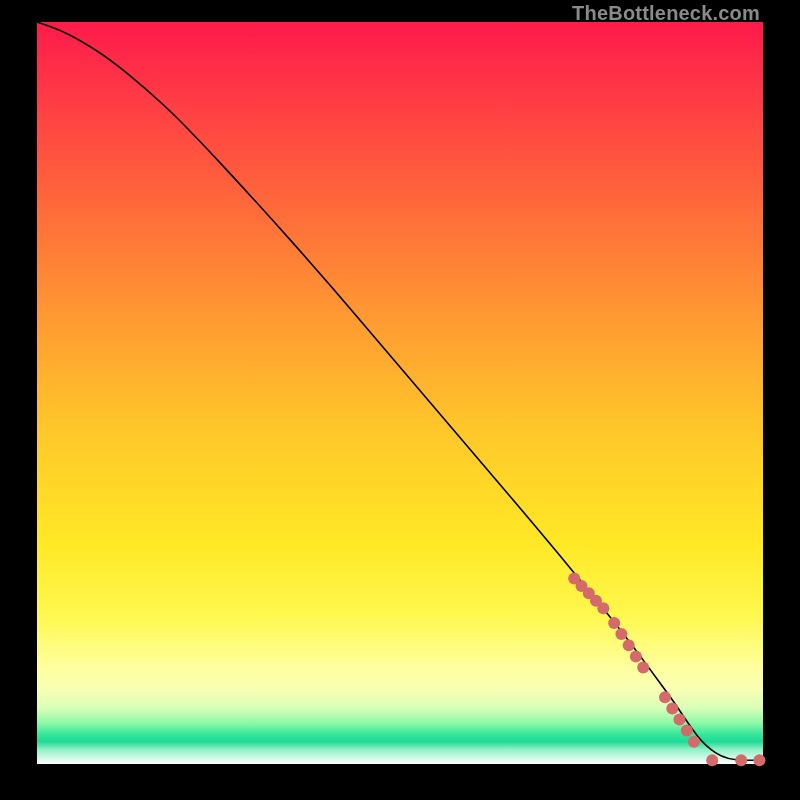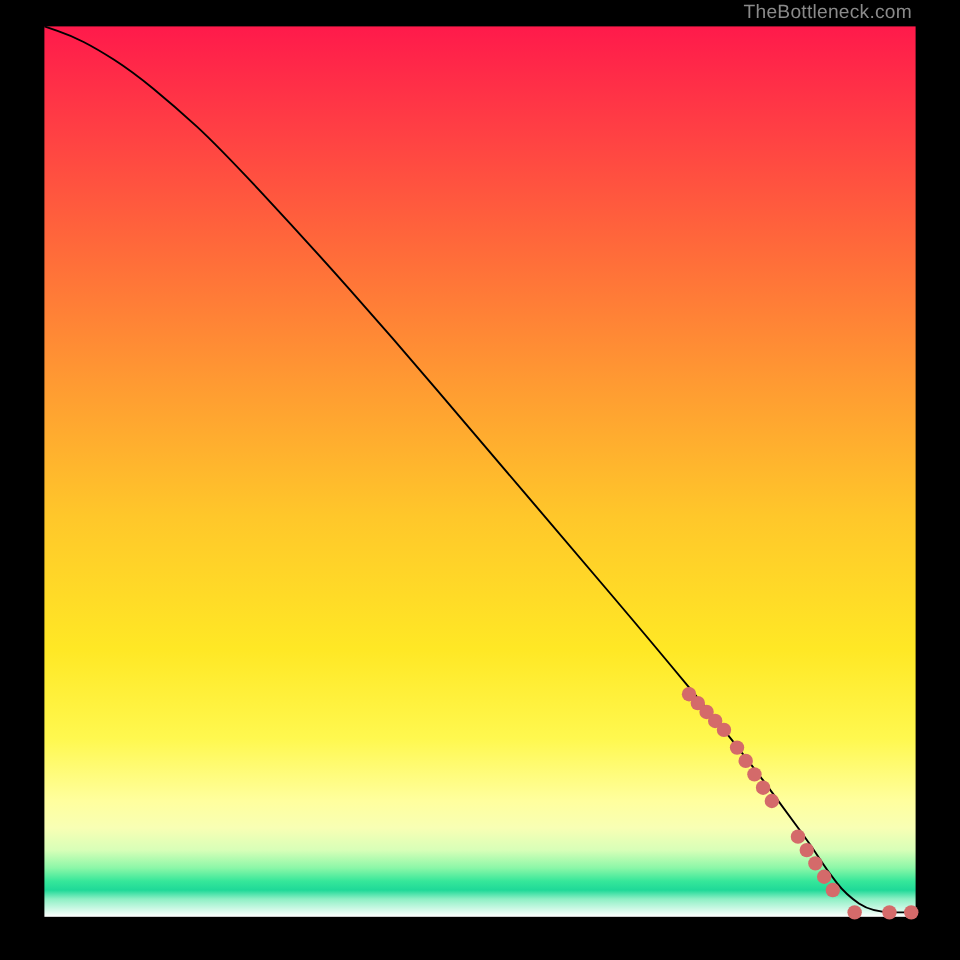--- a/index.html
+++ b/index.html
@@ -41,22 +41,22 @@
       #1fd998 97%,
       #8ef0c5 98%,
       #ffffff 100%
     );
   }
   .watermark {
     position: absolute;
     top: 2px;
     right: 40px;
     color: #8a8a8a;
-    font-size: 16px;
-    font-weight: 400;
+    font-size: 20px;
+    font-weight: 700;
     letter-spacing: 0.2px;
     user-select: none;
   }
   svg.curve {
     position: absolute;
     left: 0;
     top: 0;
     width: 726px;
     height: 742px;
     overflow: visible;

